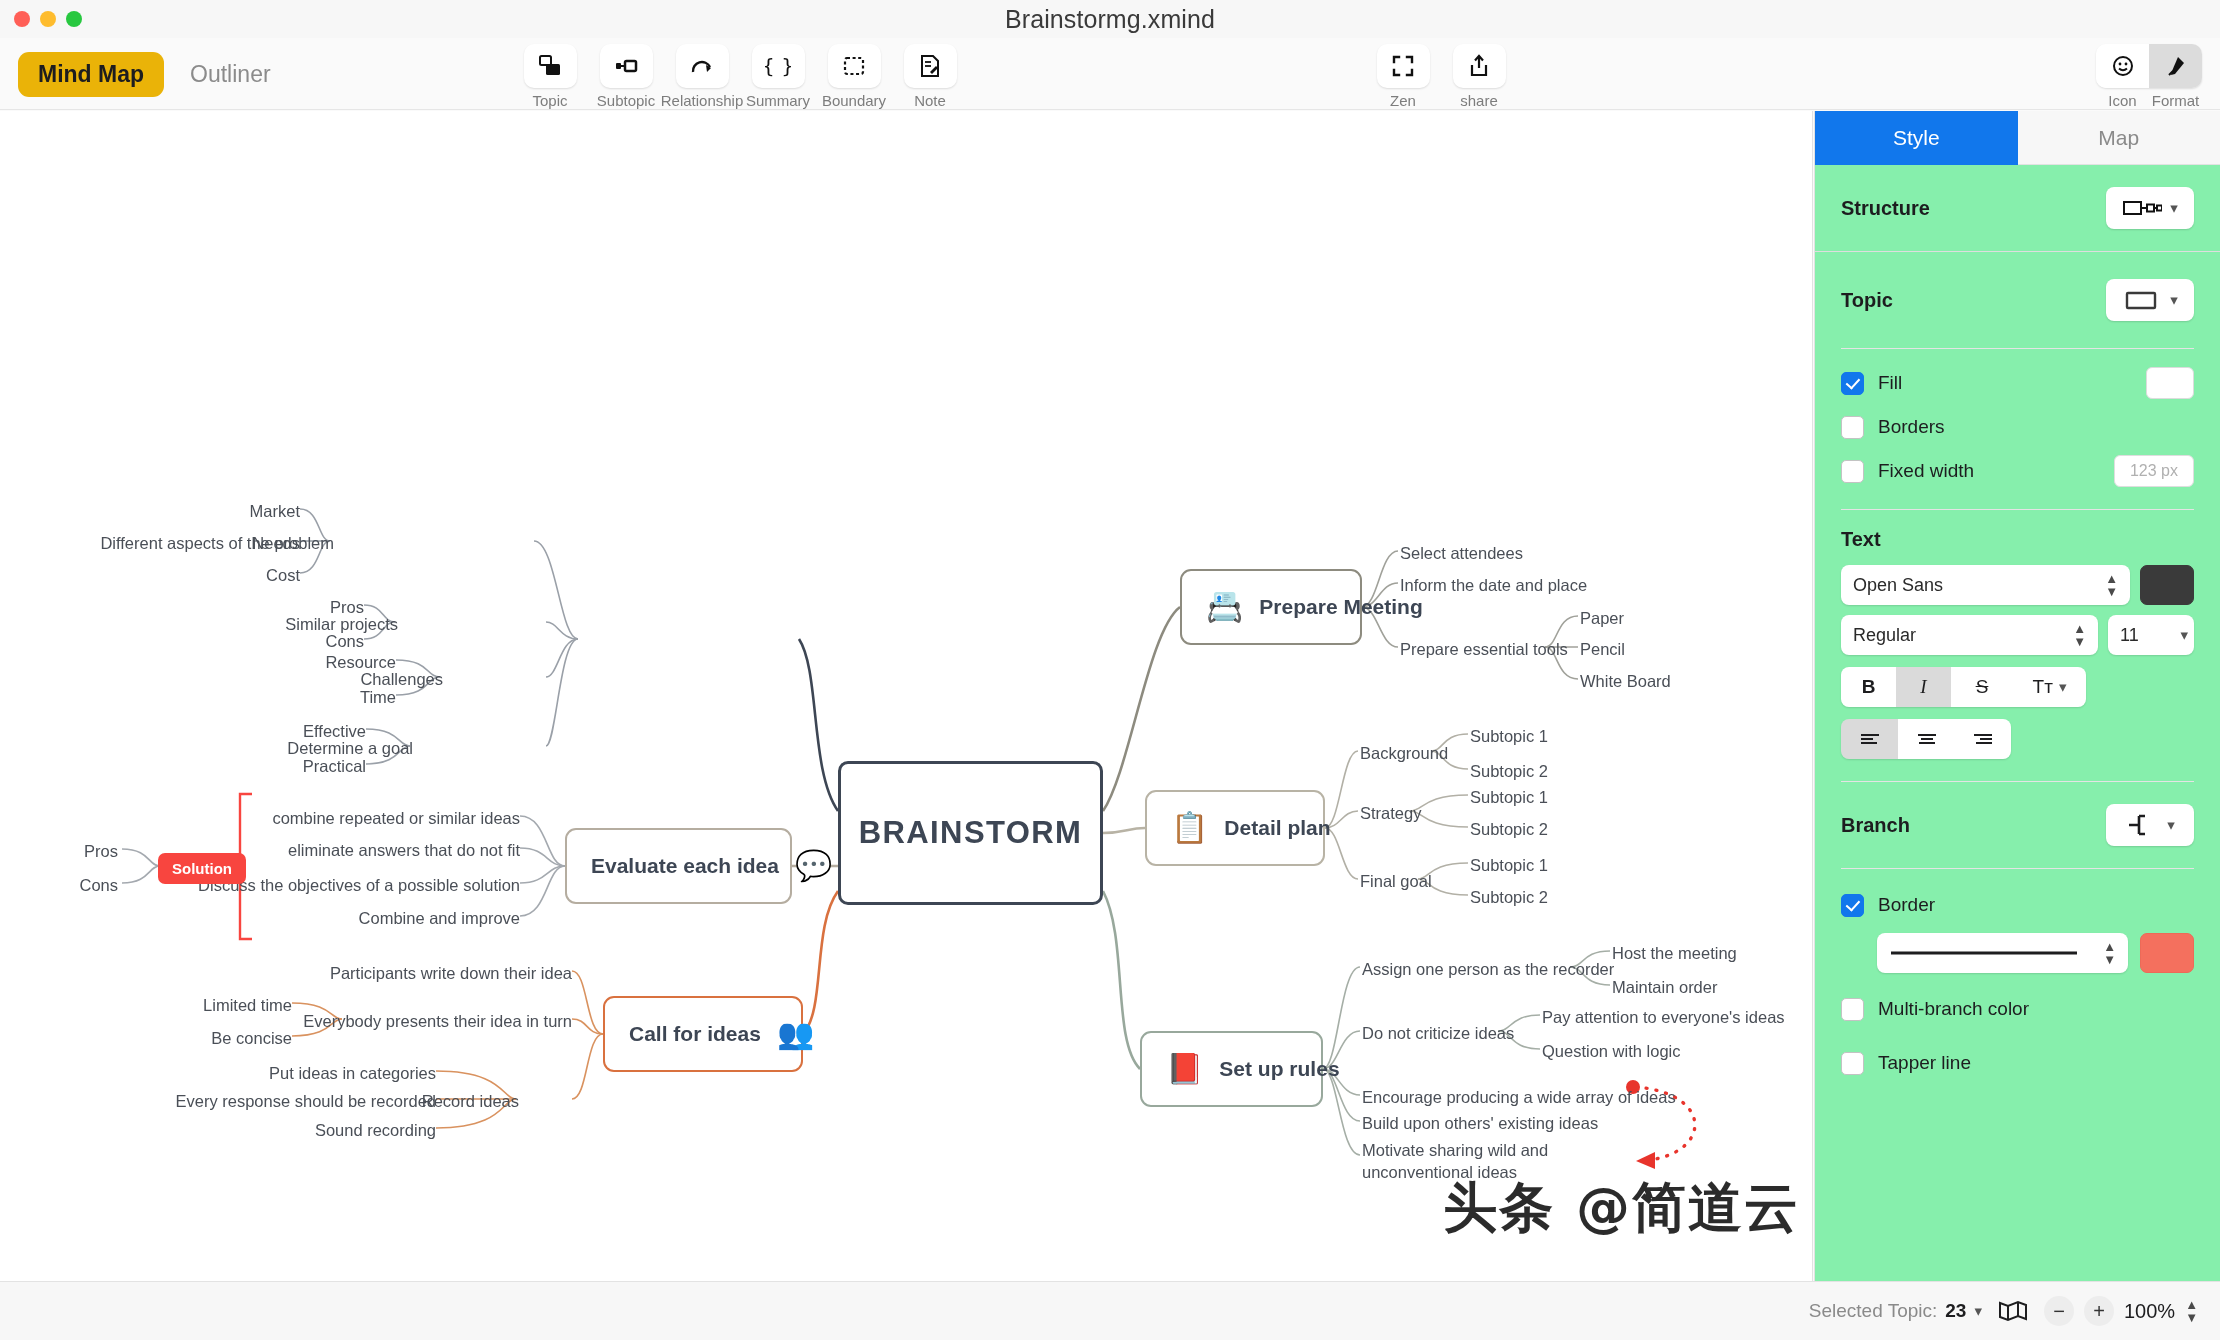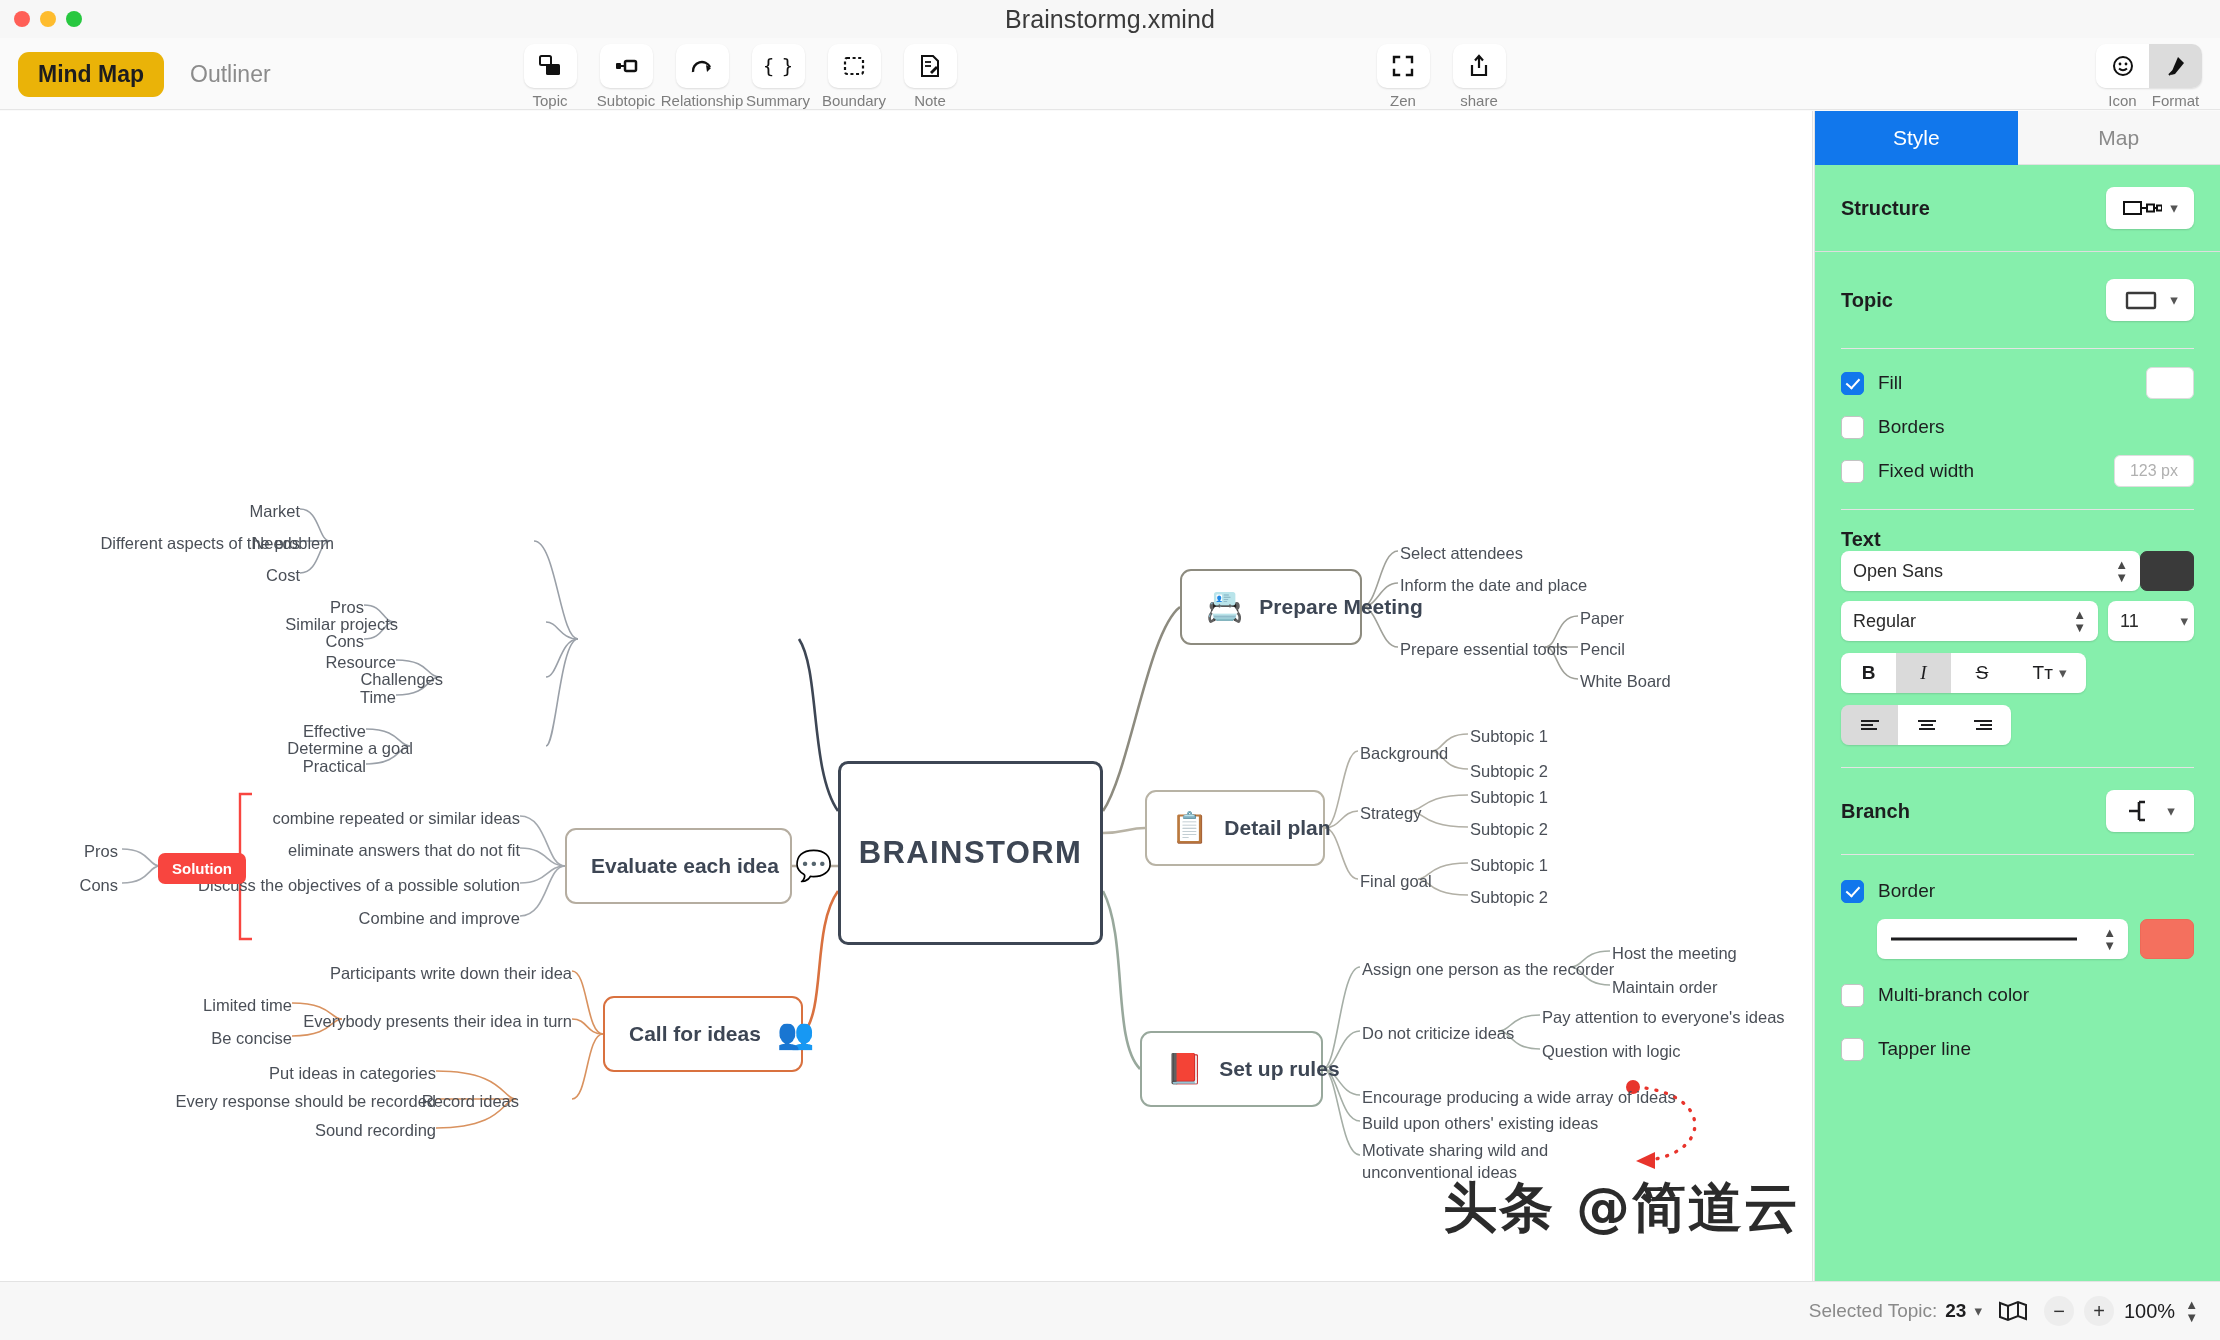--- a/index.html
+++ b/index.html
@@ -67,21 +67,21 @@
     position: absolute; left: 0; top: 111px; width: 1813px; height: 1170px;
     background: #ffffff; border-right: 1px solid #e2e2e2; overflow: hidden;
   }
   .canvas svg { position: absolute; left: 0; top: 0; }
 
   .node { position: absolute; display: flex; align-items: center; }
   .node .ntext { white-space: nowrap; }
 
   
   .root {
-    left: 838px; top: 650px; width: 265px; height: 184px;
+    left: 838px; top: 650px; width: 265px; height: 144px;
     border: 3px solid #3d4654; border-radius: 10px; background: #fff;
     justify-content: center;
   }
   .root .ntext { font-size: 31px; font-weight: 700; color: #3d4654; letter-spacing: 1.4px; }
 
   
   .main {
     border-radius: 11px; background: #fff; padding: 0 24px; gap: 16px; height: 76px;
   }
   .main .ntext { font-size: 21px; font-weight: 700; color: #3d4654; }
@@ -553,21 +553,21 @@
       <div class="chk"></div>
       <div class="chklabel">Fixed width</div>
       <div class="fixedw">123 px</div>
     </div>
 
     <div class="sep" style="margin-top:16px"></div>
 
     <div style="padding:0 26px;margin-top:18px">
       <div class="psec-title">Text</div>
 
-      <div style="display:flex;">
+      <div style="display:flex;gap:10px;margin-top:14px">
         <div class="select" style="flex:1">
           <span>Open Sans</span>
           <span class="stepper">▲<br>▼</span>
         </div>
         <div class="swatch dark" style="margin:0;width:54px;height:40px;border-radius:7px"></div>
       </div>
 
       <div style="display:flex;gap:10px;margin-top:10px">
         <div class="select" style="flex:1">
           <span>Regular</span>

